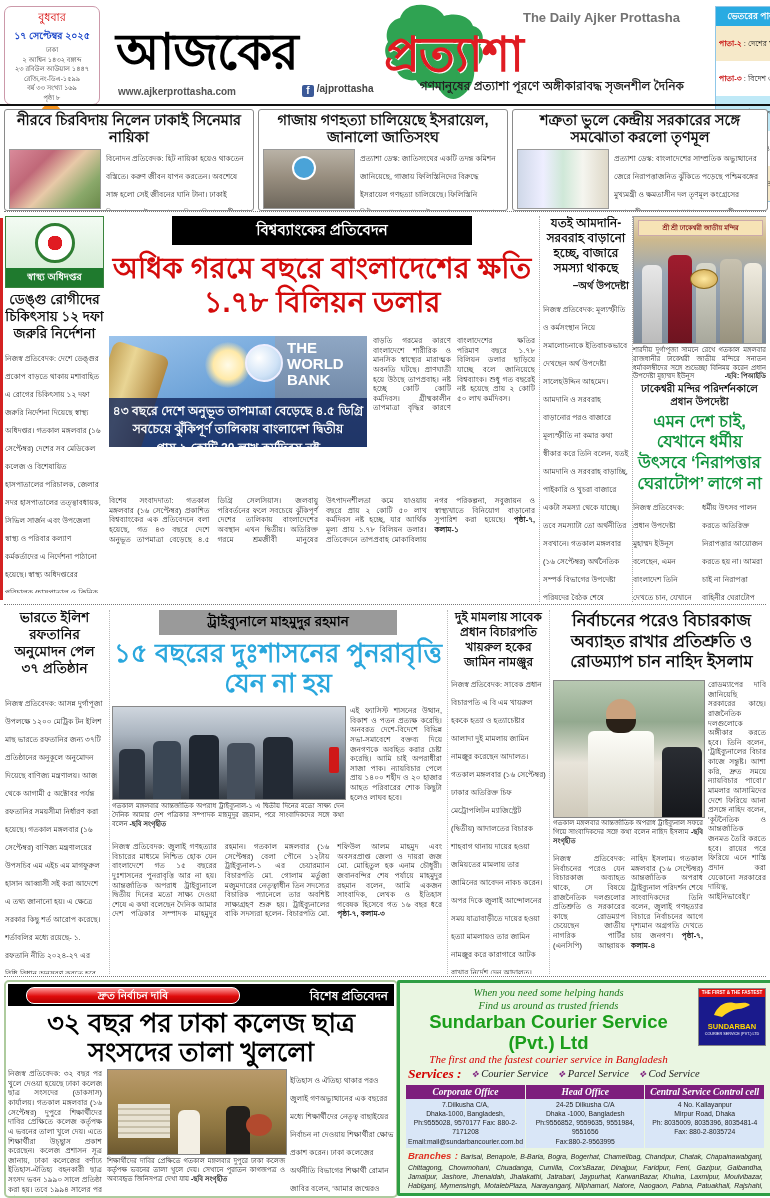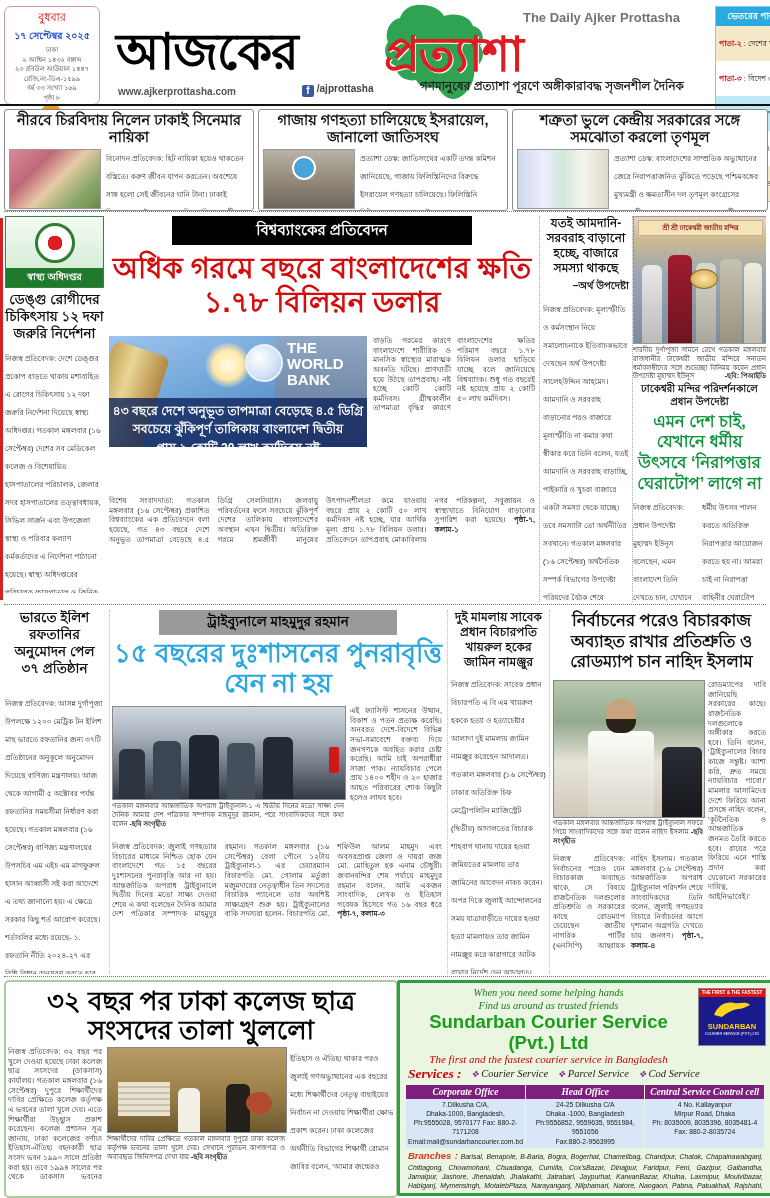--- a/index.html
+++ b/index.html
@@ -289,20 +289,24 @@
       <div class="bodytext just" style="column-count:2;column-gap:6px;height:120px;">
         <span>নিজস্ব প্রতিবেদক: নির্বাচনের পরেও যেন বিচারকাজ অব্যাহত থাকে, সে বিষয়ে রাজনৈতিক দলগুলোর প্রতিশ্রুতি ও সরকারের কাছে রোডম্যাপ চেয়েছেন জাতীয় নাগরিক পার্টির (এনসিপি) আহ্বায়ক নাহিদ ইসলাম। গতকাল মঙ্গলবার (১৬ সেপ্টেম্বর) আন্তর্জাতিক অপরাধ ট্রাইব্যুনাল পরিদর্শন শেষে সাংবাদিকদের তিনি বলেন, জুলাই গণহত্যার বিচারে নির্বাচনের আগে দৃশ্যমান অগ্রগতি দেখতে চায় জনগণ।</span>
         <b class="pref">পৃষ্ঠা-৭, কলাম-৪</b>
       </div>
     </div>
   </div>
 
   <div class="abs hr-dot" style="left:4px;top:976px;width:762px;"></div>
 
   <div class="abs" style="left:4px;top:980px;width:386px;height:210px;border:2px solid #aecb9e;border-radius:5px;padding:2px;overflow:hidden;background:#fff;">
+    <div class="blackbar">
+      <span class="redpill">দ্রুত নির্বাচন দাবি</span>
+      <span class="sp-rep">বিশেষ প্রতিবেদন</span>
+    </div>
     <div class="college-head">৩২ বছর পর ঢাকা কলেজ ছাত্র সংসদের তালা খুললো</div>
     <div style="display:flex;gap:5px;height:132px;overflow:hidden;">
       <div class="bodytext just" style="width:94px;flex:0 0 94px;overflow:hidden;">নিজস্ব প্রতিবেদক: ৩২ বছর পর খুলে দেওয়া হয়েছে ঢাকা কলেজ ছাত্র সংসদের (ডাকসাস) কার্যালয়। গতকাল মঙ্গলবার (১৬ সেপ্টেম্বর) দুপুরে শিক্ষার্থীদের দাবির প্রেক্ষিতে কলেজ কর্তৃপক্ষ এ ভবনের তালা খুলে দেয়। এতে শিক্ষার্থীরা উচ্ছ্বাস প্রকাশ করেছেন। কলেজ প্রশাসন সূত্র জানায়, ঢাকা কলেজের বর্ণাঢ্য ইতিহাস-ঐতিহ্য বহনকারী ছাত্র সংসদ ভবন ১৯৯০ সালে প্রতিষ্ঠা করা হয়। তবে ১৯৯৪ সালের পর থেকে ডাকসাস ভবনের নিচতলায় ছাত্র সংসদের কার্যালয়টি তালাবদ্ধ ছিল। দীর্ঘ তিন দশকেরও বেশি সময় ধরে ছাত্র সংসদ নির্বাচন না হওয়ায় কার্যত এভাবে পরিত্যক্ত অবস্থায় পড়ে ছিল। সরেজমিন দেখা গেছে, ছাত্র সংসদ কার্যালয়ের ভেতরে পুরোনো ময়লা-আবর্জনায় পরিপূর্ণ। পুরোনো অব্যবহৃত কাগজের স্তূপ জমে আছে। চেয়ার টেবিল অগোছালো ছড়িয়ে ছিটিয়ে যত্রতত্র রাখা হয়েছে।</div>
       <div style="width:178px;flex:0 0 178px;">
         <div class="college" style="position:relative;width:178px;height:84px;border:1px solid #888;overflow:hidden;">
           <span class="abs" style="left:10px;top:34px;width:52px;height:34px;background:repeating-linear-gradient(180deg,#e8e2d2 0 4px,#c8c0aa 4px 6px);"></span>
           <span class="fig" style="left:70px;width:22px;height:44px;background:#f3efe4;"></span>
           <span class="fig" style="left:118px;width:24px;height:48px;background:#23201c;"></span>
           <span class="abs" style="right:14px;top:44px;width:26px;height:22px;border-radius:50%;background:#b24a2e;"></span>
         </div>

